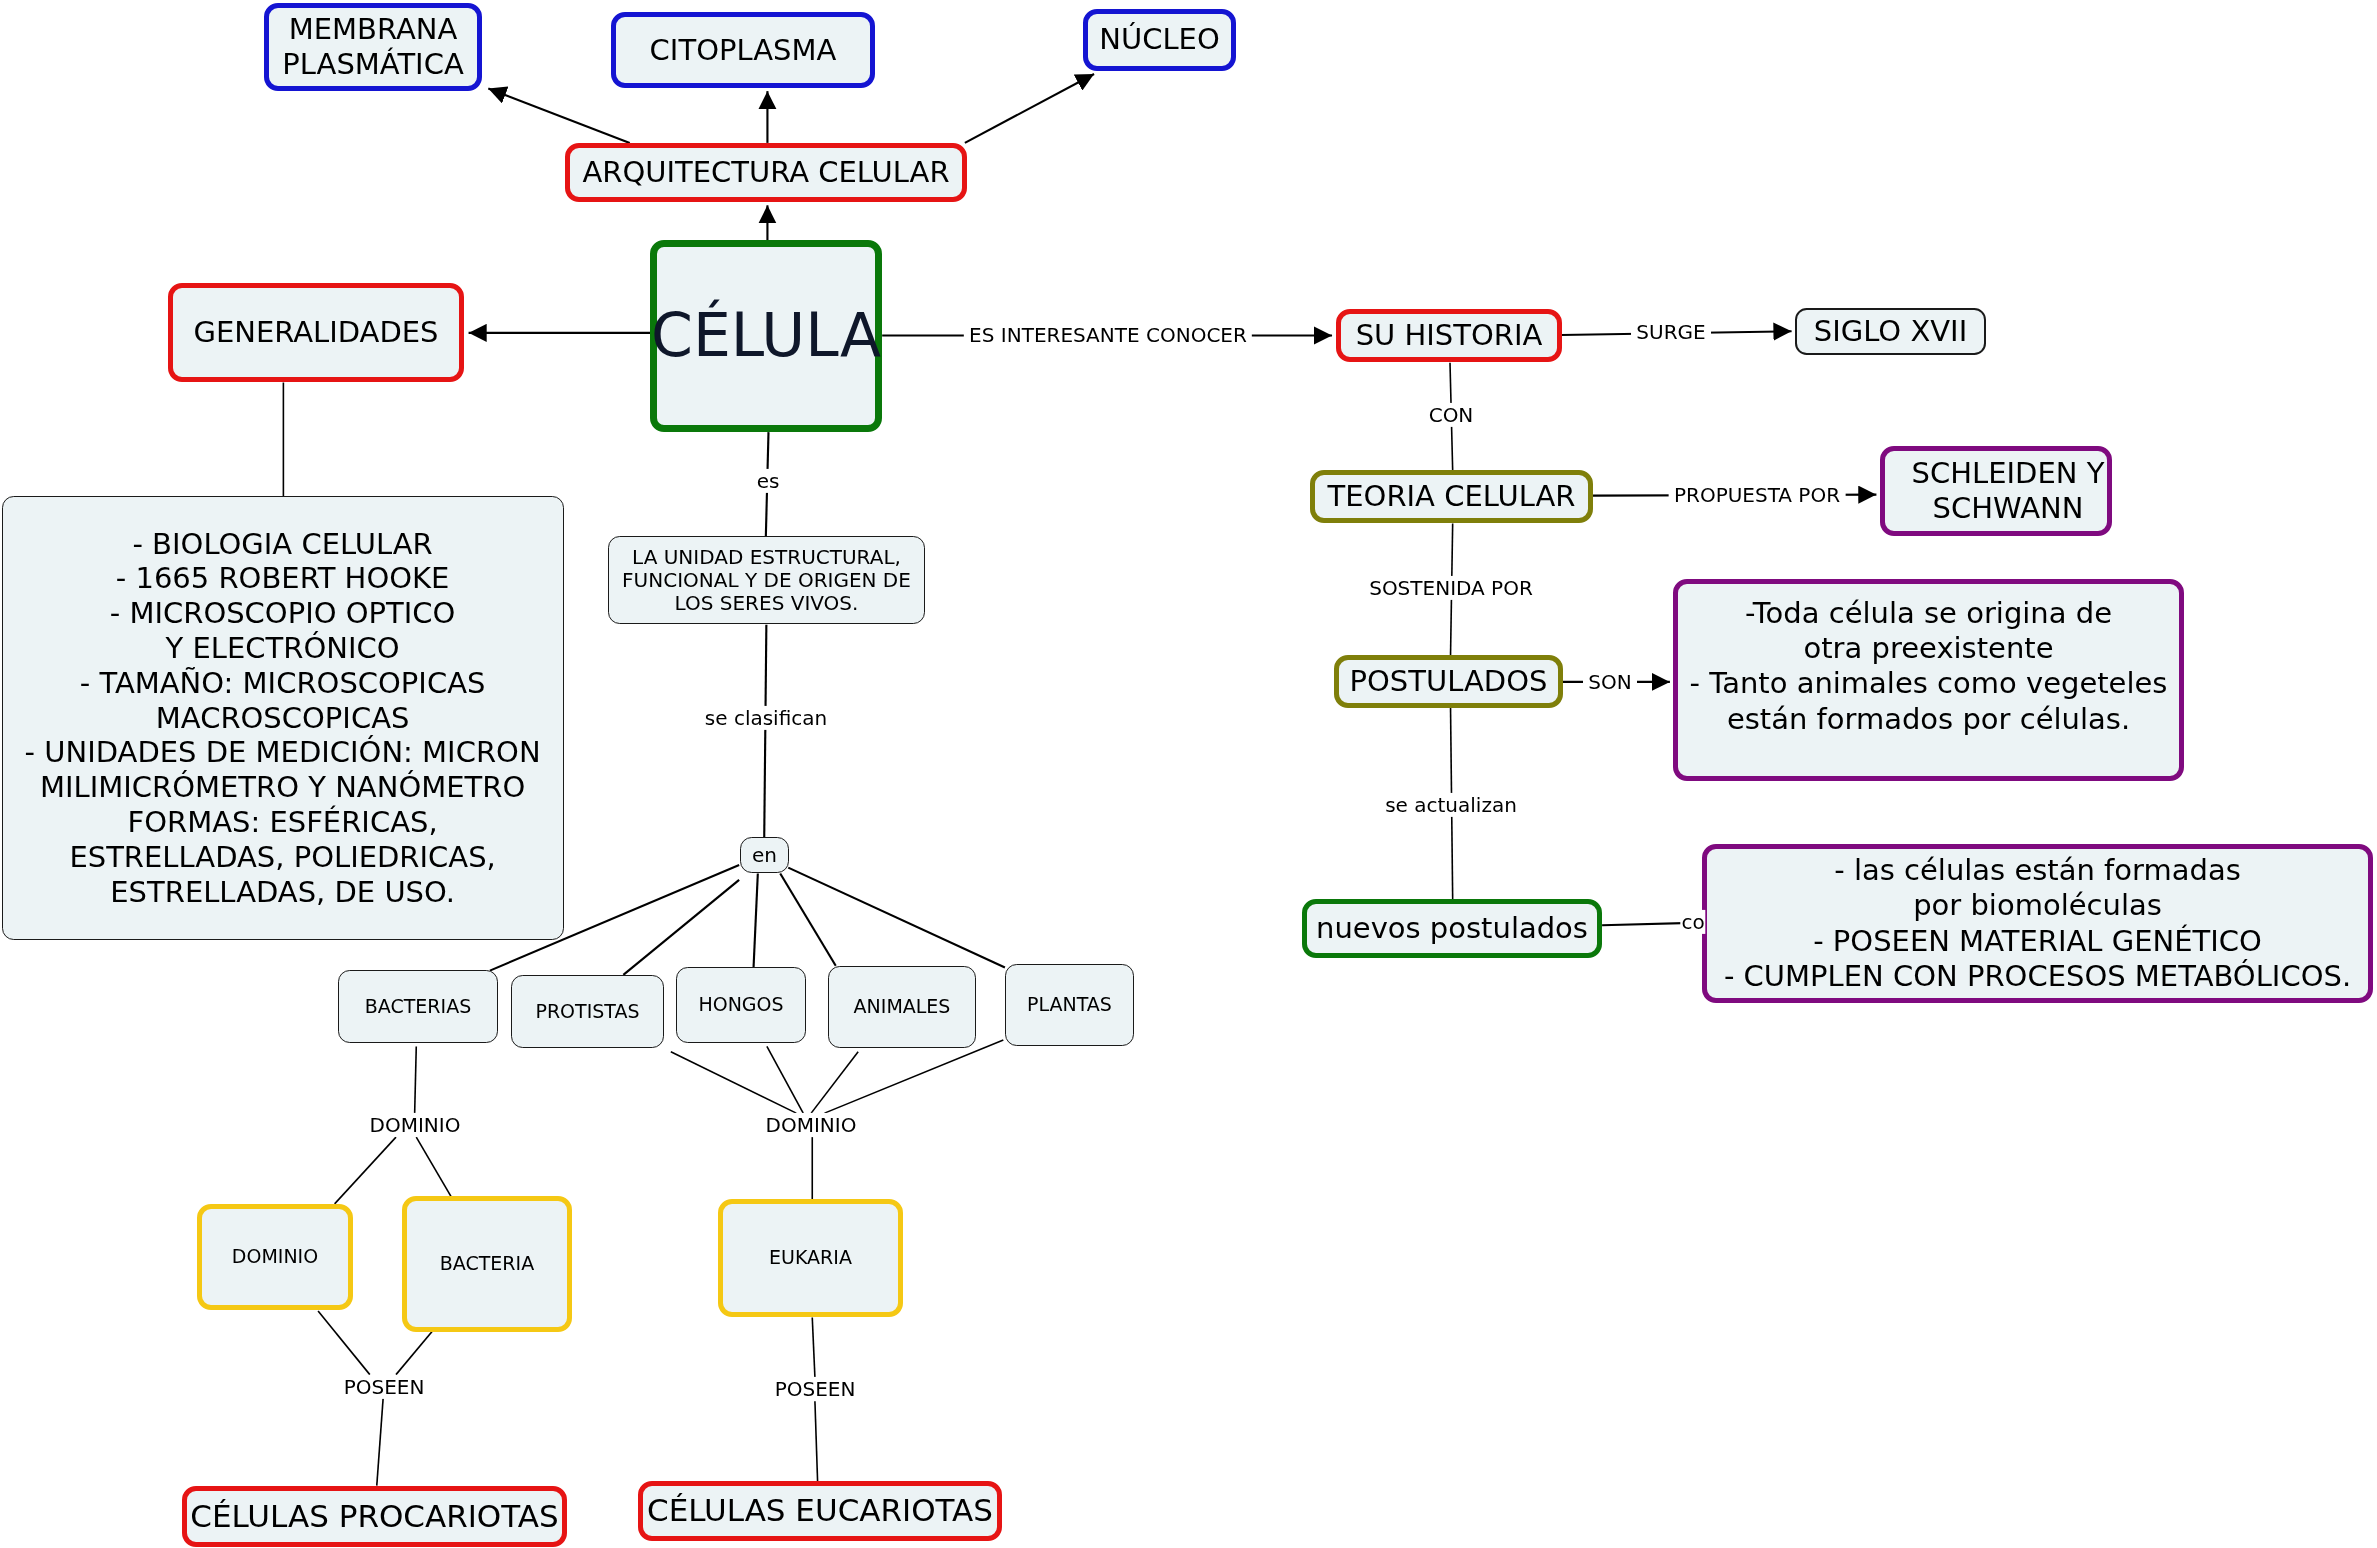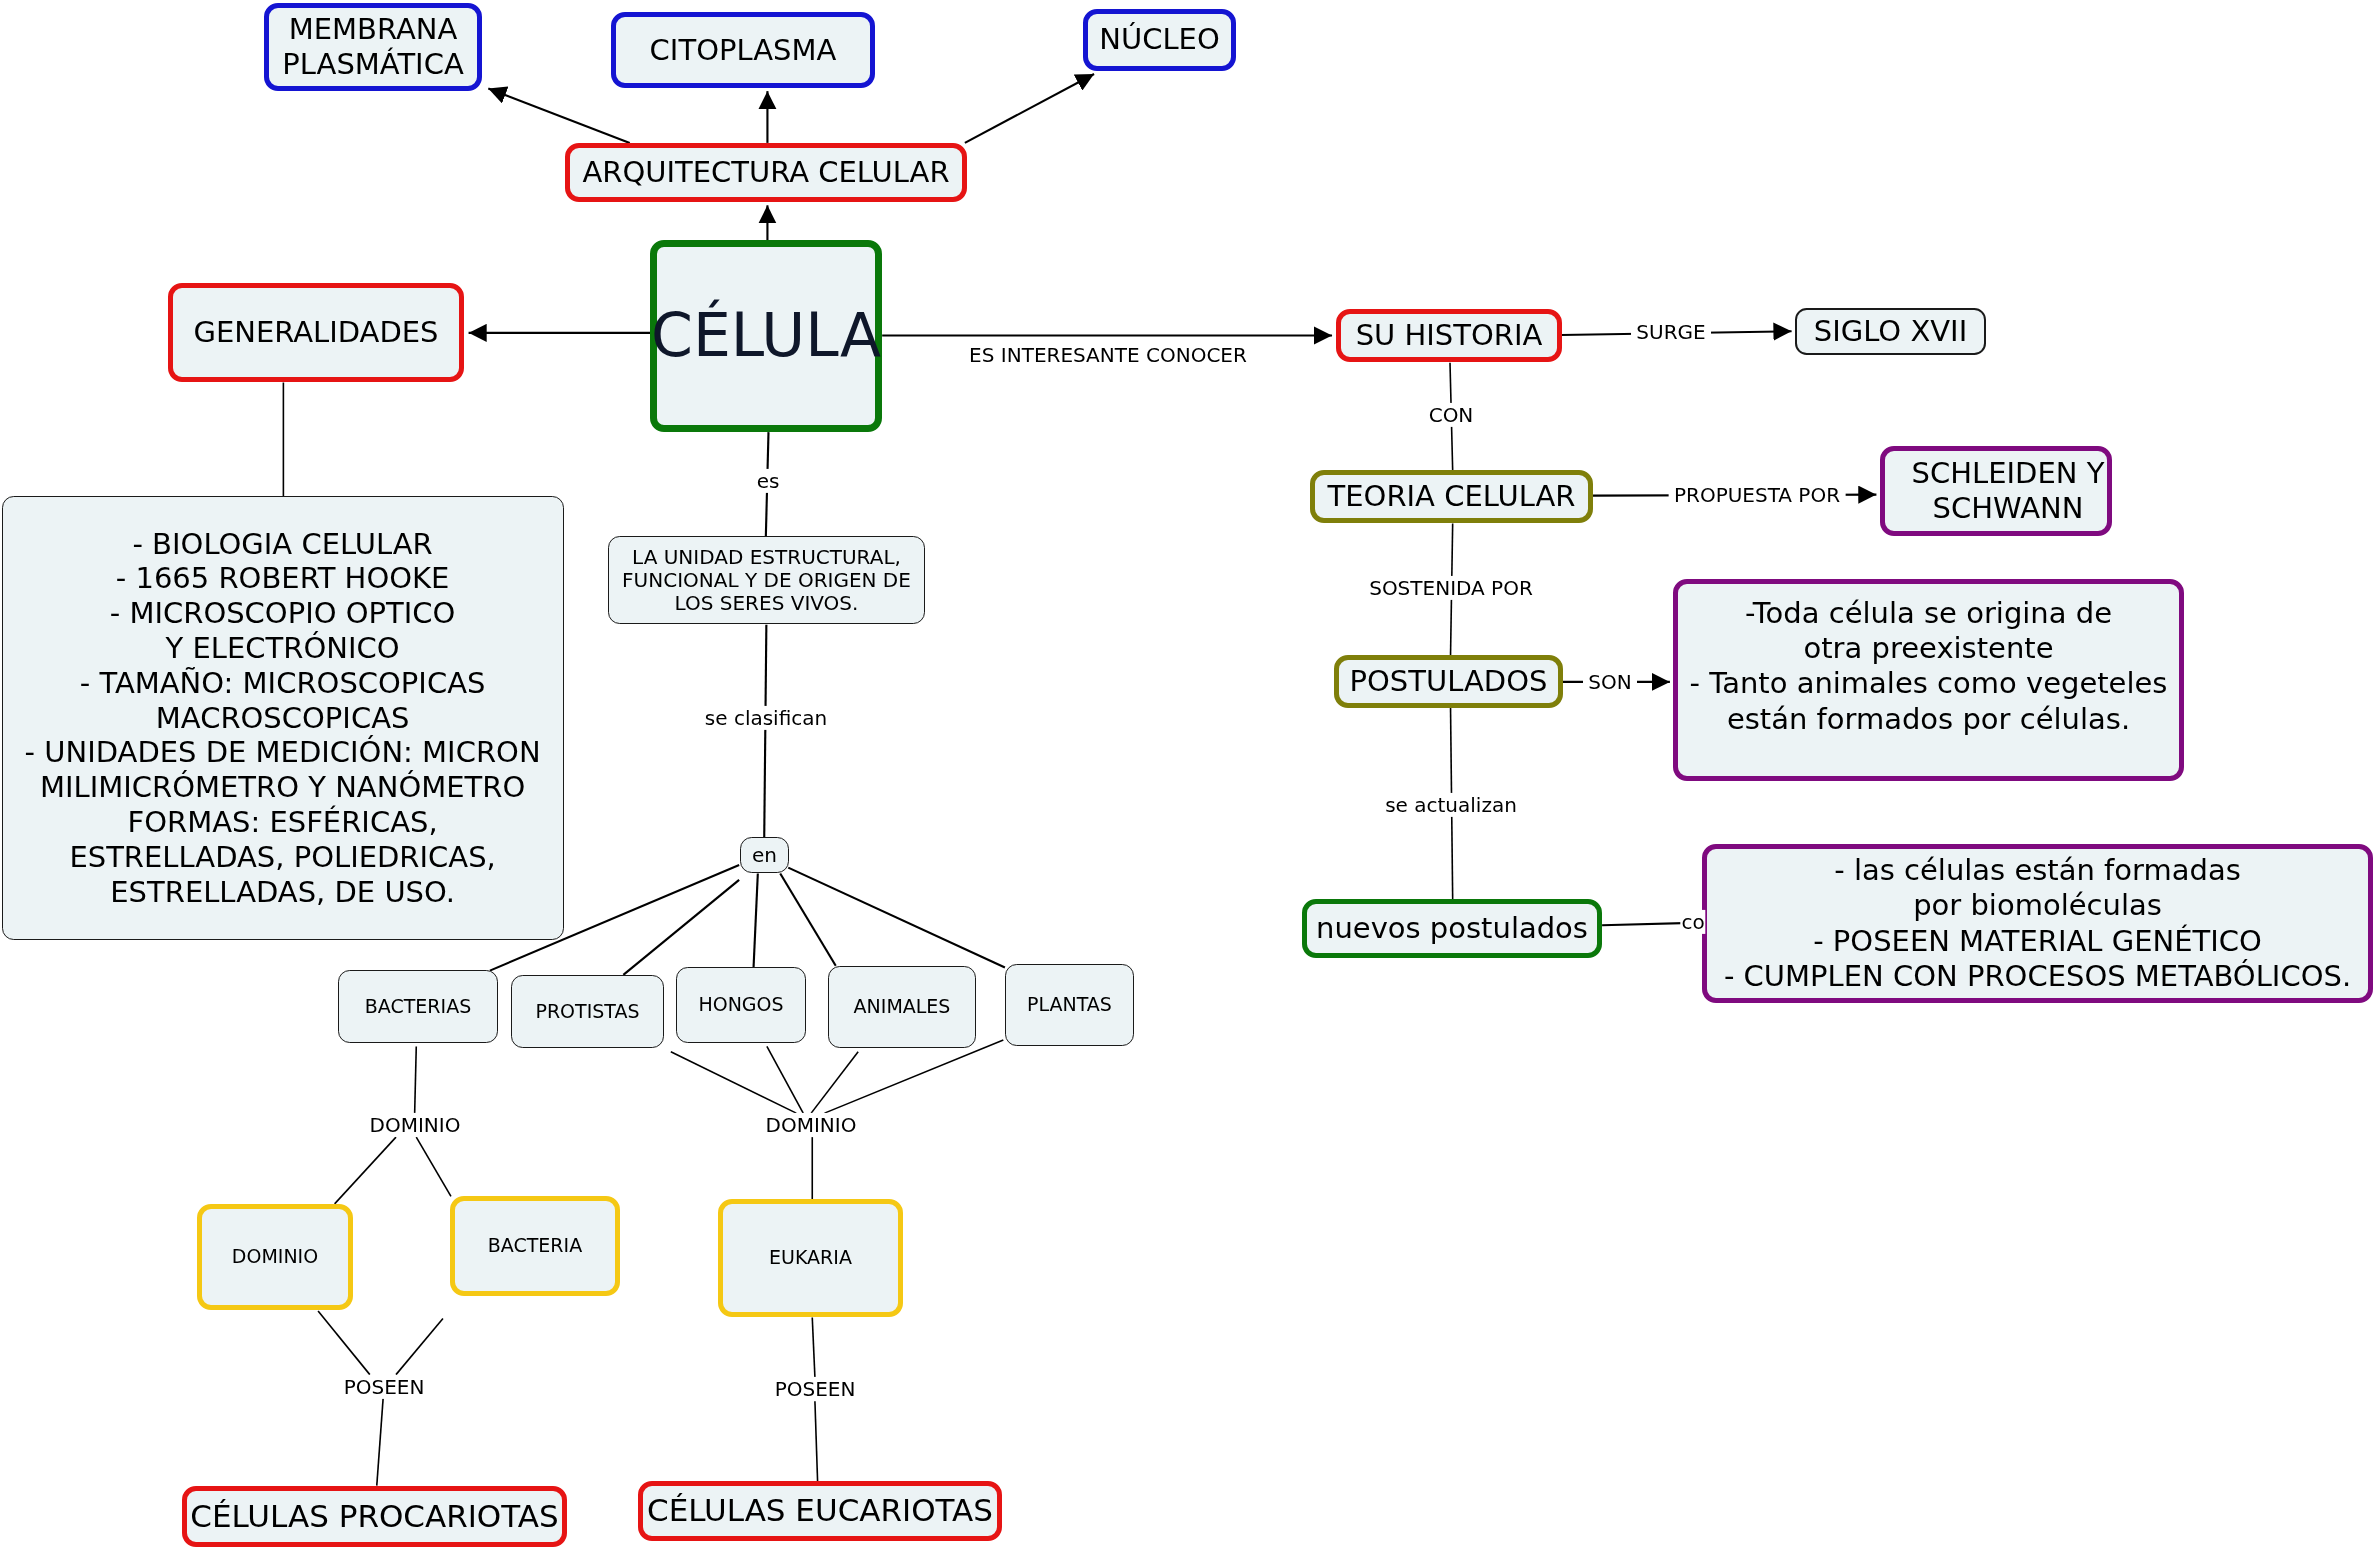--- a/index.html
+++ b/index.html
@@ -121,21 +121,21 @@
 LOS SERES VIVOS.</div>
 <div class="node b-thin fs-s" style="left:740px;top:837px;width:49px;height:36px;">en</div>
 
 <div class="node b-thin fs-xs" style="left:338px;top:970px;width:160px;height:73px;">BACTERIAS</div>
 <div class="node b-thin fs-xs" style="left:511px;top:975px;width:153px;height:73px;">PROTISTAS</div>
 <div class="node b-thin fs-xs" style="left:676px;top:967px;width:130px;height:76px;">HONGOS</div>
 <div class="node b-thin fs-xs" style="left:828px;top:966px;width:148px;height:82px;">ANIMALES</div>
 <div class="node b-thin fs-xs" style="left:1005px;top:964px;width:129px;height:82px;">PLANTAS</div>
 
 <div class="node b-yellow fs-xs" style="left:197px;top:1204px;width:156px;height:106px;">DOMINIO</div>
-<div class="node b-yellow fs-xs" style="left:402px;top:1196px;width:170px;height:100px;margin-left:48px;">BACTERIA</div>
+<div class="node b-yellow fs-xs" style="left:402px;top:1196px;width:170px;height:136px;">BACTERIA</div>
 <div class="node b-yellow fs-xs" style="left:718px;top:1199px;width:185px;height:118px;">EUKARIA</div>
 
 <div class="node b-red fs-l" style="left:182px;top:1486px;width:385px;height:61px;">CÉLULAS PROCARIOTAS</div>
 <div class="node b-red fs-l" style="left:638px;top:1481px;width:364px;height:60px;">CÉLULAS EUCARIOTAS</div>
 
 <div class="node b-red fs-m" style="left:1336px;top:309px;width:226px;height:53px;">SU HISTORIA</div>
 <div class="node b-black fs-m" style="left:1795px;top:308px;width:191px;height:47px;">SIGLO XVII</div>
 <div class="node b-olive fs-m" style="left:1310px;top:470px;width:283px;height:53px;">TEORIA CELULAR</div>
 <div class="node b-purple fs-m" style="left:1880px;top:446px;width:232px;height:90px;padding-left:24px;">SCHLEIDEN Y
 SCHWANN</div>
@@ -143,21 +143,21 @@
 <div class="node b-purple fs-m" style="left:1673px;top:579px;width:511px;height:202px;align-items:flex-start;padding-top:11.7px;">-Toda célula se origina de
 otra preexistente
 - Tanto animales como vegeteles
 están formados por células.</div>
 <div class="node b-green2 fs-m" style="left:1302px;top:899px;width:300px;height:59px;">nuevos postulados</div>
 <div class="node b-purple fs-m" style="left:1702px;top:844px;width:671px;height:159px;">- las células están formadas
 por biomoléculas
 - POSEEN MATERIAL GENÉTICO
 - CUMPLEN CON PROCESOS METABÓLICOS.</div>
 
-<div class="lbl fs-lbl" style="left:1108px;top:335px;margin-top:20px;">ES INTERESANTE CONOCER</div>
+<div class="lbl fs-lbl" style="left:1108px;top:335px;">ES INTERESANTE CONOCER</div>
 <div class="lbl fs-lbl" style="left:1671px;top:332px;">SURGE</div>
 <div class="lbl fs-lbl" style="left:1451px;top:415px;">CON</div>
 <div class="lbl fs-lbl" style="left:1757px;top:495px;">PROPUESTA POR</div>
 <div class="lbl fs-lbl" style="left:1451px;top:588px;">SOSTENIDA POR</div>
 <div class="lbl fs-lbl" style="left:1610px;top:682px;">SON</div>
 <div class="lbl fs-lbl" style="left:1451px;top:805px;">se actualizan</div>
 <div class="lbl fs-lbl" style="left:1693px;top:922px;padding:2.1px 1.1px;">co</div>
 <div class="lbl fs-lbl" style="left:768px;top:481px;">es</div>
 <div class="lbl fs-lbl" style="left:766px;top:718px;">se clasifican</div>
 <div class="lbl fs-lbl" style="left:415px;top:1125px;">DOMINIO</div>

